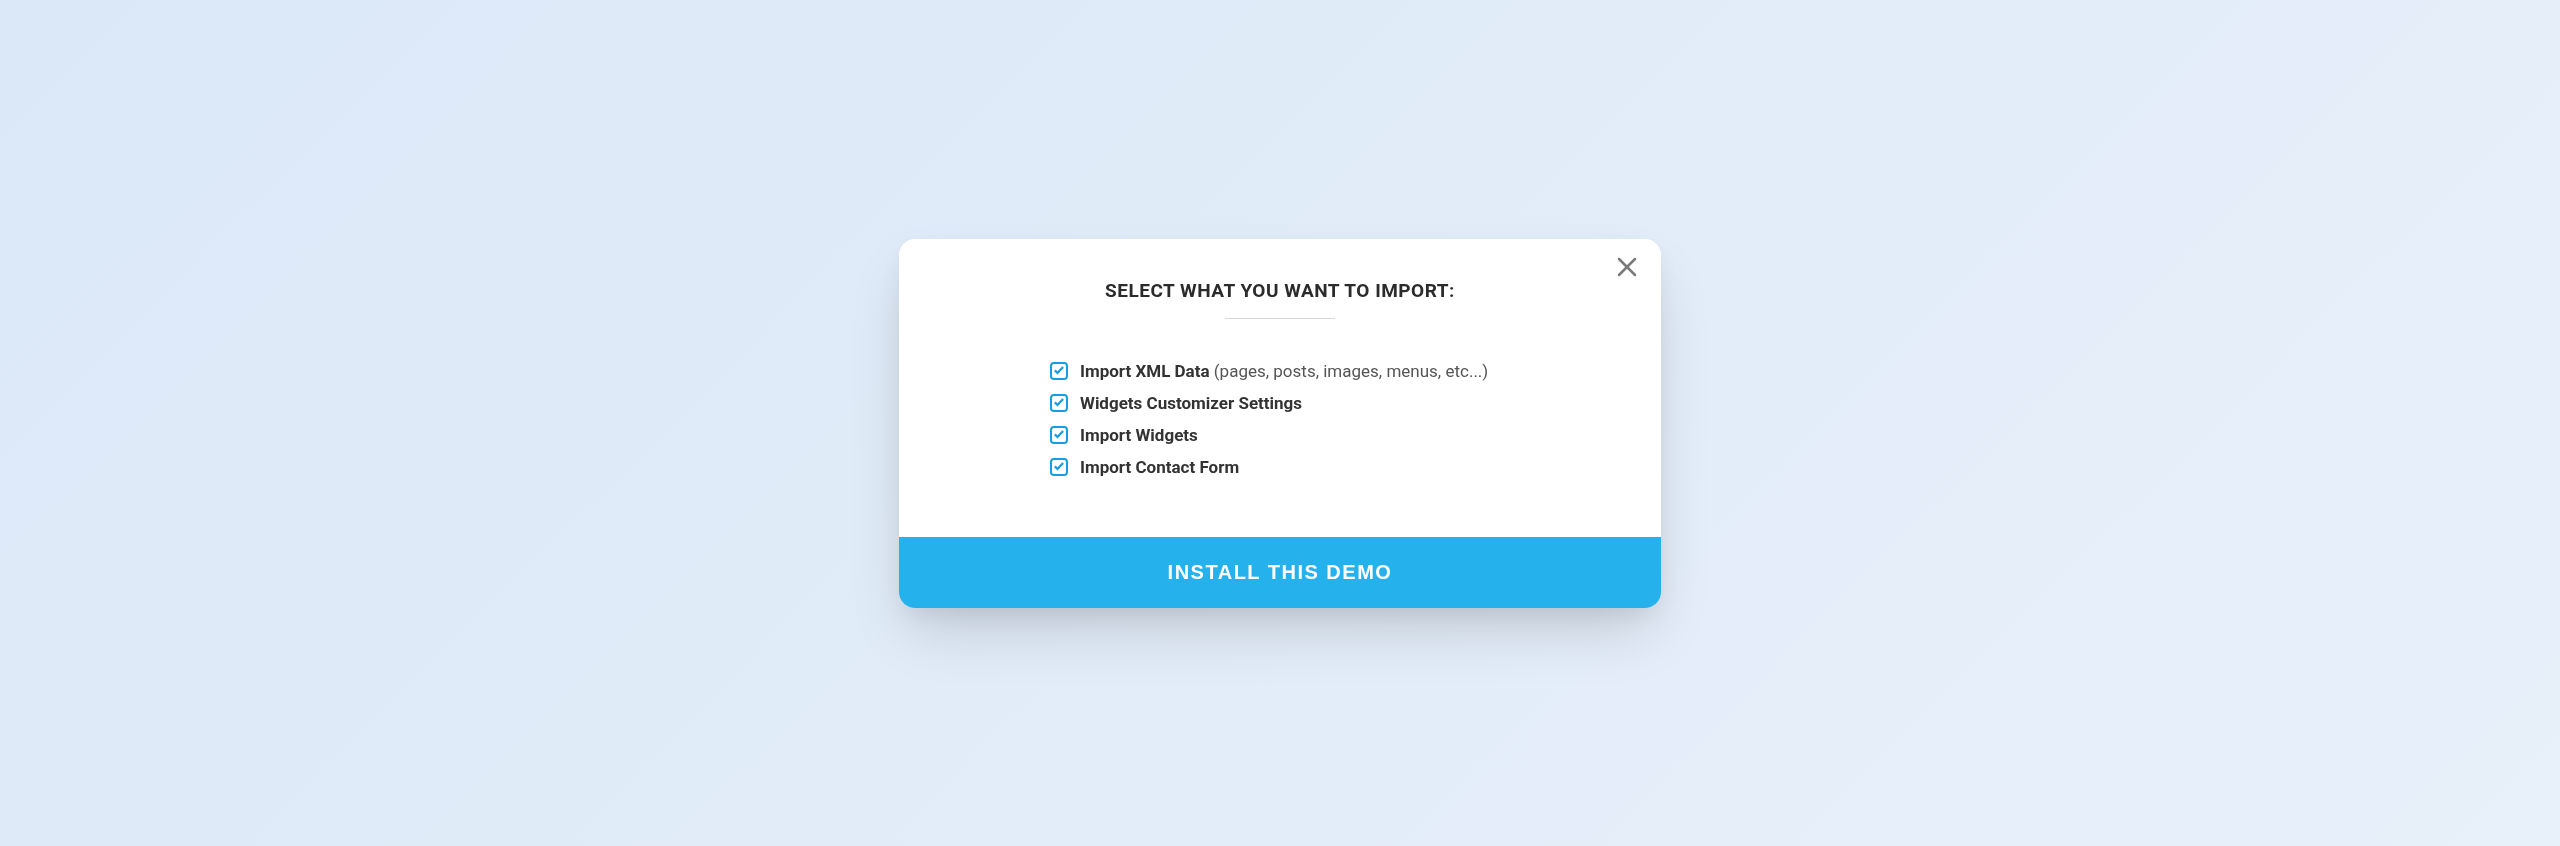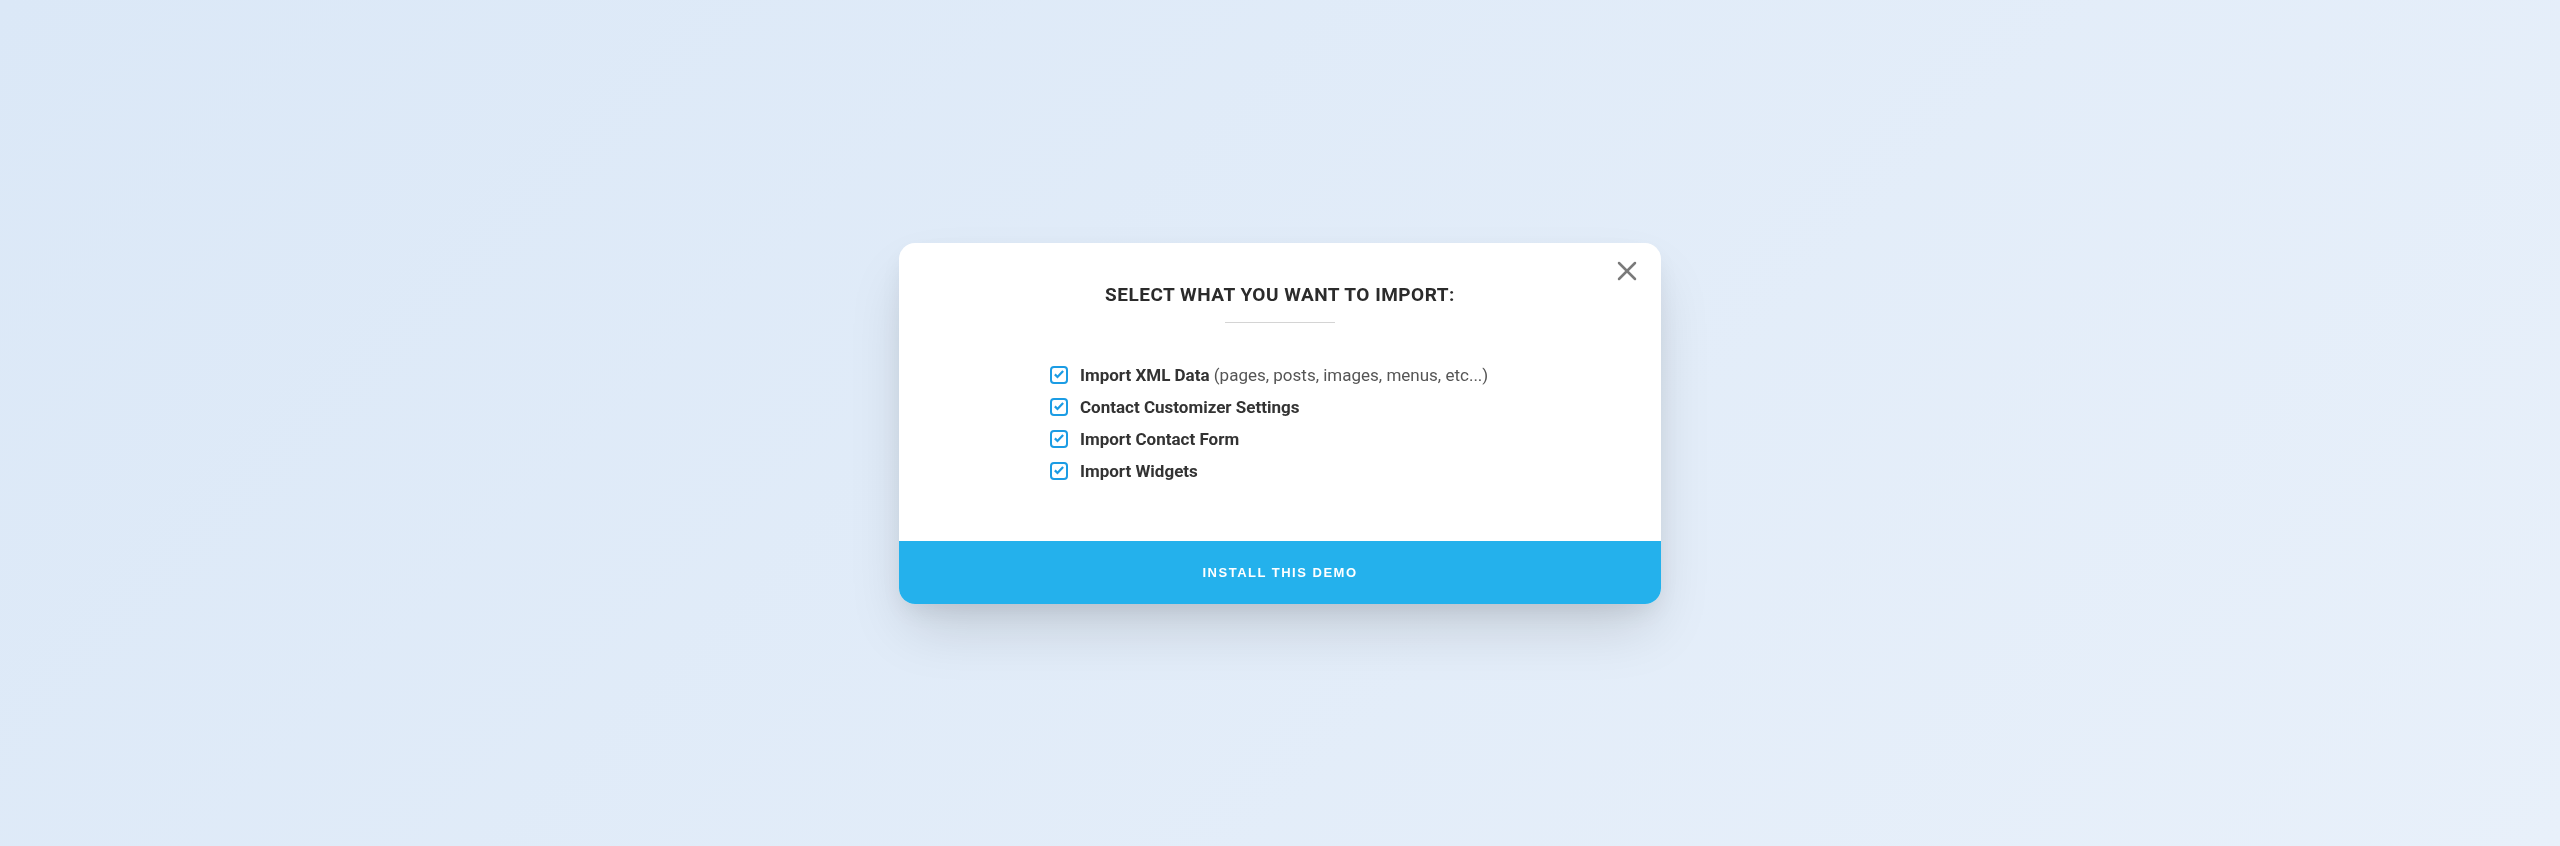--- a/index.html
+++ b/index.html
@@ -91,21 +91,21 @@
   }
   .option-label .hint {
     font-weight: 400;
     color: #555555;
   }
   .install-btn {
     width: 100%;
     border: none;
     background: #24b1ec;
     color: #ffffff;
-    font-size: 13px;
+    font-size: 20px;
     font-weight: 700;
     letter-spacing: 1.5px;
     text-transform: uppercase;
     padding: 24px 0;
     cursor: pointer;
   }
 </style>
 </head>
 <body>
 
@@ -141,48 +141,48 @@
 
       <label class="option-row">
         <span class="checkbox">
           <span>
             <svg viewBox="0 0 16 16">
                 <polyline points="2.5 8.5 6 12 13.5 4"></polyline>
               </svg>
           </span>
         </span>
         <span class="option-label">
-          <span>Contact Customizer Settings</span><span class="hint"></span>
+          <span>Widgets Customizer Settings</span><span class="hint"></span>
+        </span>
+      </label>
+
+      <label class="option-row">
+        <span class="checkbox">
+          <span>
+            <svg viewBox="0 0 16 16">
+                <polyline points="2.5 8.5 6 12 13.5 4"></polyline>
+              </svg>
+          </span>
+        </span>
+        <span class="option-label">
+          <span>Import Widgets</span><span class="hint"></span>
         </span>
       </label>
 
       <label class="option-row">
         <span class="checkbox">
           <span>
             <svg viewBox="0 0 16 16">
                 <polyline points="2.5 8.5 6 12 13.5 4"></polyline>
               </svg>
           </span>
         </span>
         <span class="option-label">
           <span>Import Contact Form</span><span class="hint"></span>
         </span>
       </label>
 
-      <label class="option-row">
-        <span class="checkbox">
-          <span>
-            <svg viewBox="0 0 16 16">
-                <polyline points="2.5 8.5 6 12 13.5 4"></polyline>
-              </svg>
-          </span>
-        </span>
-        <span class="option-label">
-          <span>Import Widgets</span><span class="hint"></span>
-        </span>
-      </label>
-
     </div>
   </div>
 
   <button class="install-btn">INSTALL THIS DEMO</button>
 
 </div>
 
 </body></html>

